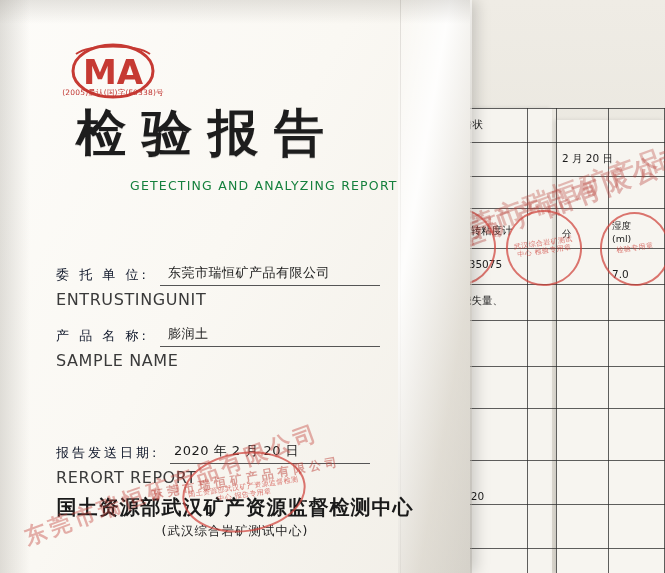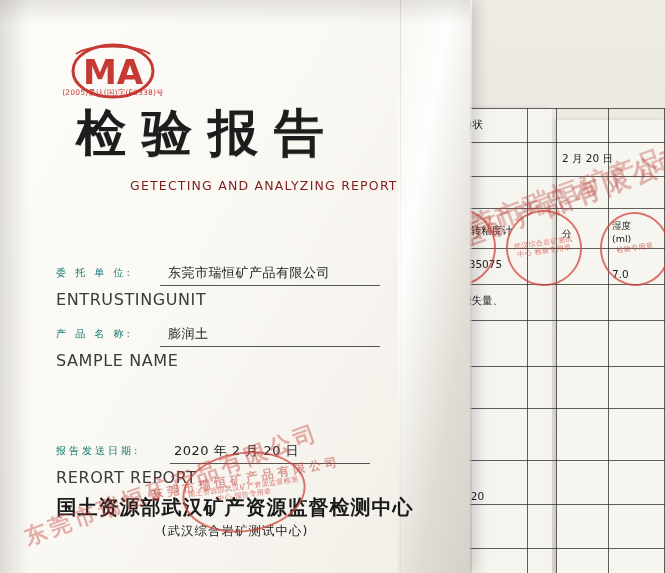--- a/index.html
+++ b/index.html
@@ -69,26 +69,26 @@
   }
   .title-cn{
     position:absolute;left:76px;top:100px;
     font-size:50px;font-weight:bold;color:#1d1d1d;
     letter-spacing:16px;
     font-family:"DejaVu Sans","Liberation Sans",sans-serif;
     text-shadow:0 1px 0 rgba(0,0,0,.15);
   }
   .title-en{
     position:absolute;left:130px;top:178px;
-    font-size:12.5px;color:#7f1d1d;letter-spacing:1.2px;
+    font-size:12.5px;color:#15803d;letter-spacing:1.2px;
   }
   
   .field{position:absolute;}
   .field .lbl{
-    font-size:10px;color:#0f766e;letter-spacing:3px;white-space:nowrap;
+    font-size:13px;color:#0f172a;letter-spacing:3px;white-space:nowrap;
   }
   .field .val{
     position:absolute;left:112px;top:-2px;
     font-size:13px;color:#1b1b1b;white-space:nowrap;letter-spacing:.5px;
   }
   .field .uline{
     position:absolute;left:104px;top:19px;height:1px;background:#555;
   }
   .field .en{
     position:absolute;left:0;top:24px;

